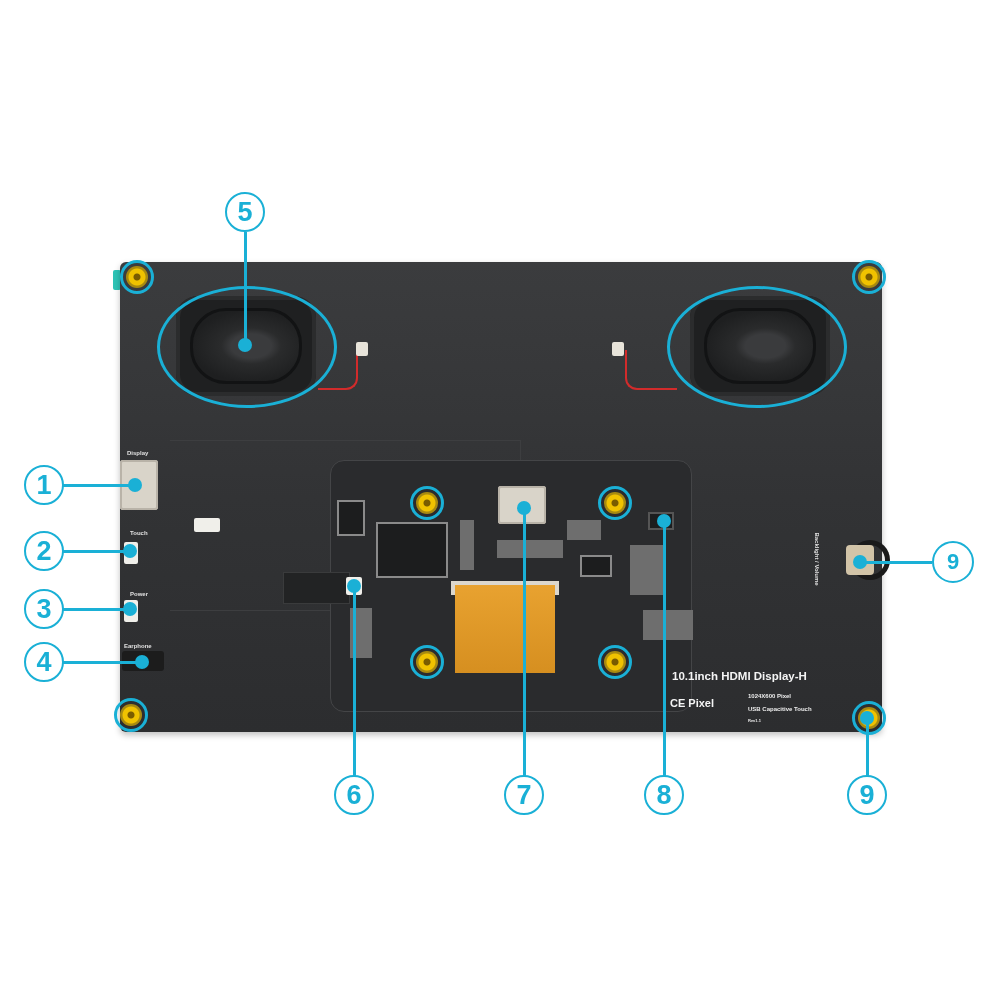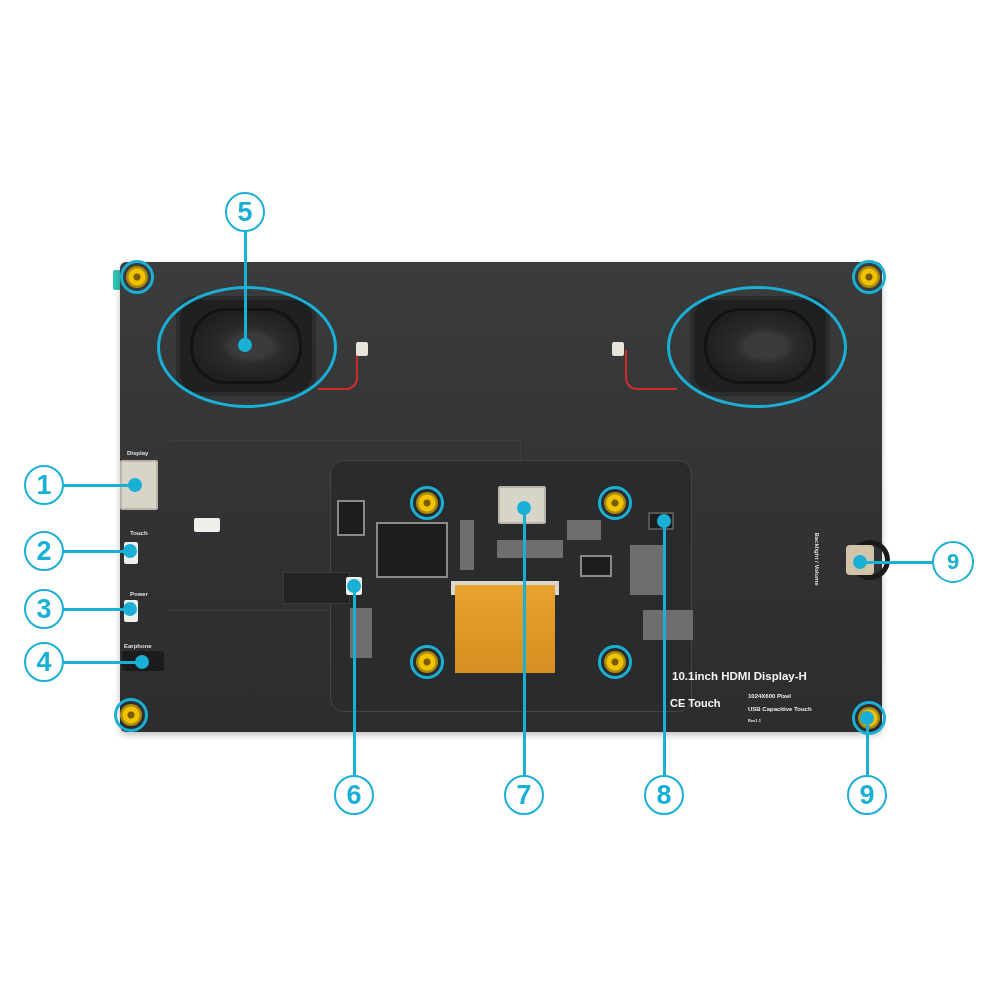--- a/index.html
+++ b/index.html
@@ -79,21 +79,21 @@
 <div class="hdmi" style="left:498px;top:486px;width:48px;height:38px;"></div>
 <div class="chip" style="left:648px;top:512px;width:26px;height:18px;border-color:#555;"></div>
 <div class="fpc-head"></div>
 <div class="fpc"></div>
 
 <div class="dial-arc"></div>
 <div class="dial"></div>
 <span class="side-label" style="left:790px;top:556px;transform:rotate(90deg);white-space:nowrap;">Backlight / Volume</span>
 
 <span class="board-title">10.1inch HDMI Display-H</span>
-<span class="cert">CE Touch</span>
+<span class="cert">CE Pixel</span>
 <span class="board-spec" style="left:748px;top:693px;">1024X600 Pixel</span>
 <span class="board-spec" style="left:748px;top:706px;">USB Capacitive Touch</span>
 <span class="board-spec" style="left:748px;top:718px;font-size:4px;">Rev1.1</span>
 
 <div class="standoff" style="left:137px;top:277px;"></div>
 <div class="standoff-ring" style="left:137px;top:277px;"></div>
 <div class="standoff" style="left:869px;top:277px;"></div>
 <div class="standoff-ring" style="left:869px;top:277px;"></div>
 <div class="standoff" style="left:131px;top:715px;"></div>
 <div class="standoff-ring" style="left:131px;top:715px;"></div>

